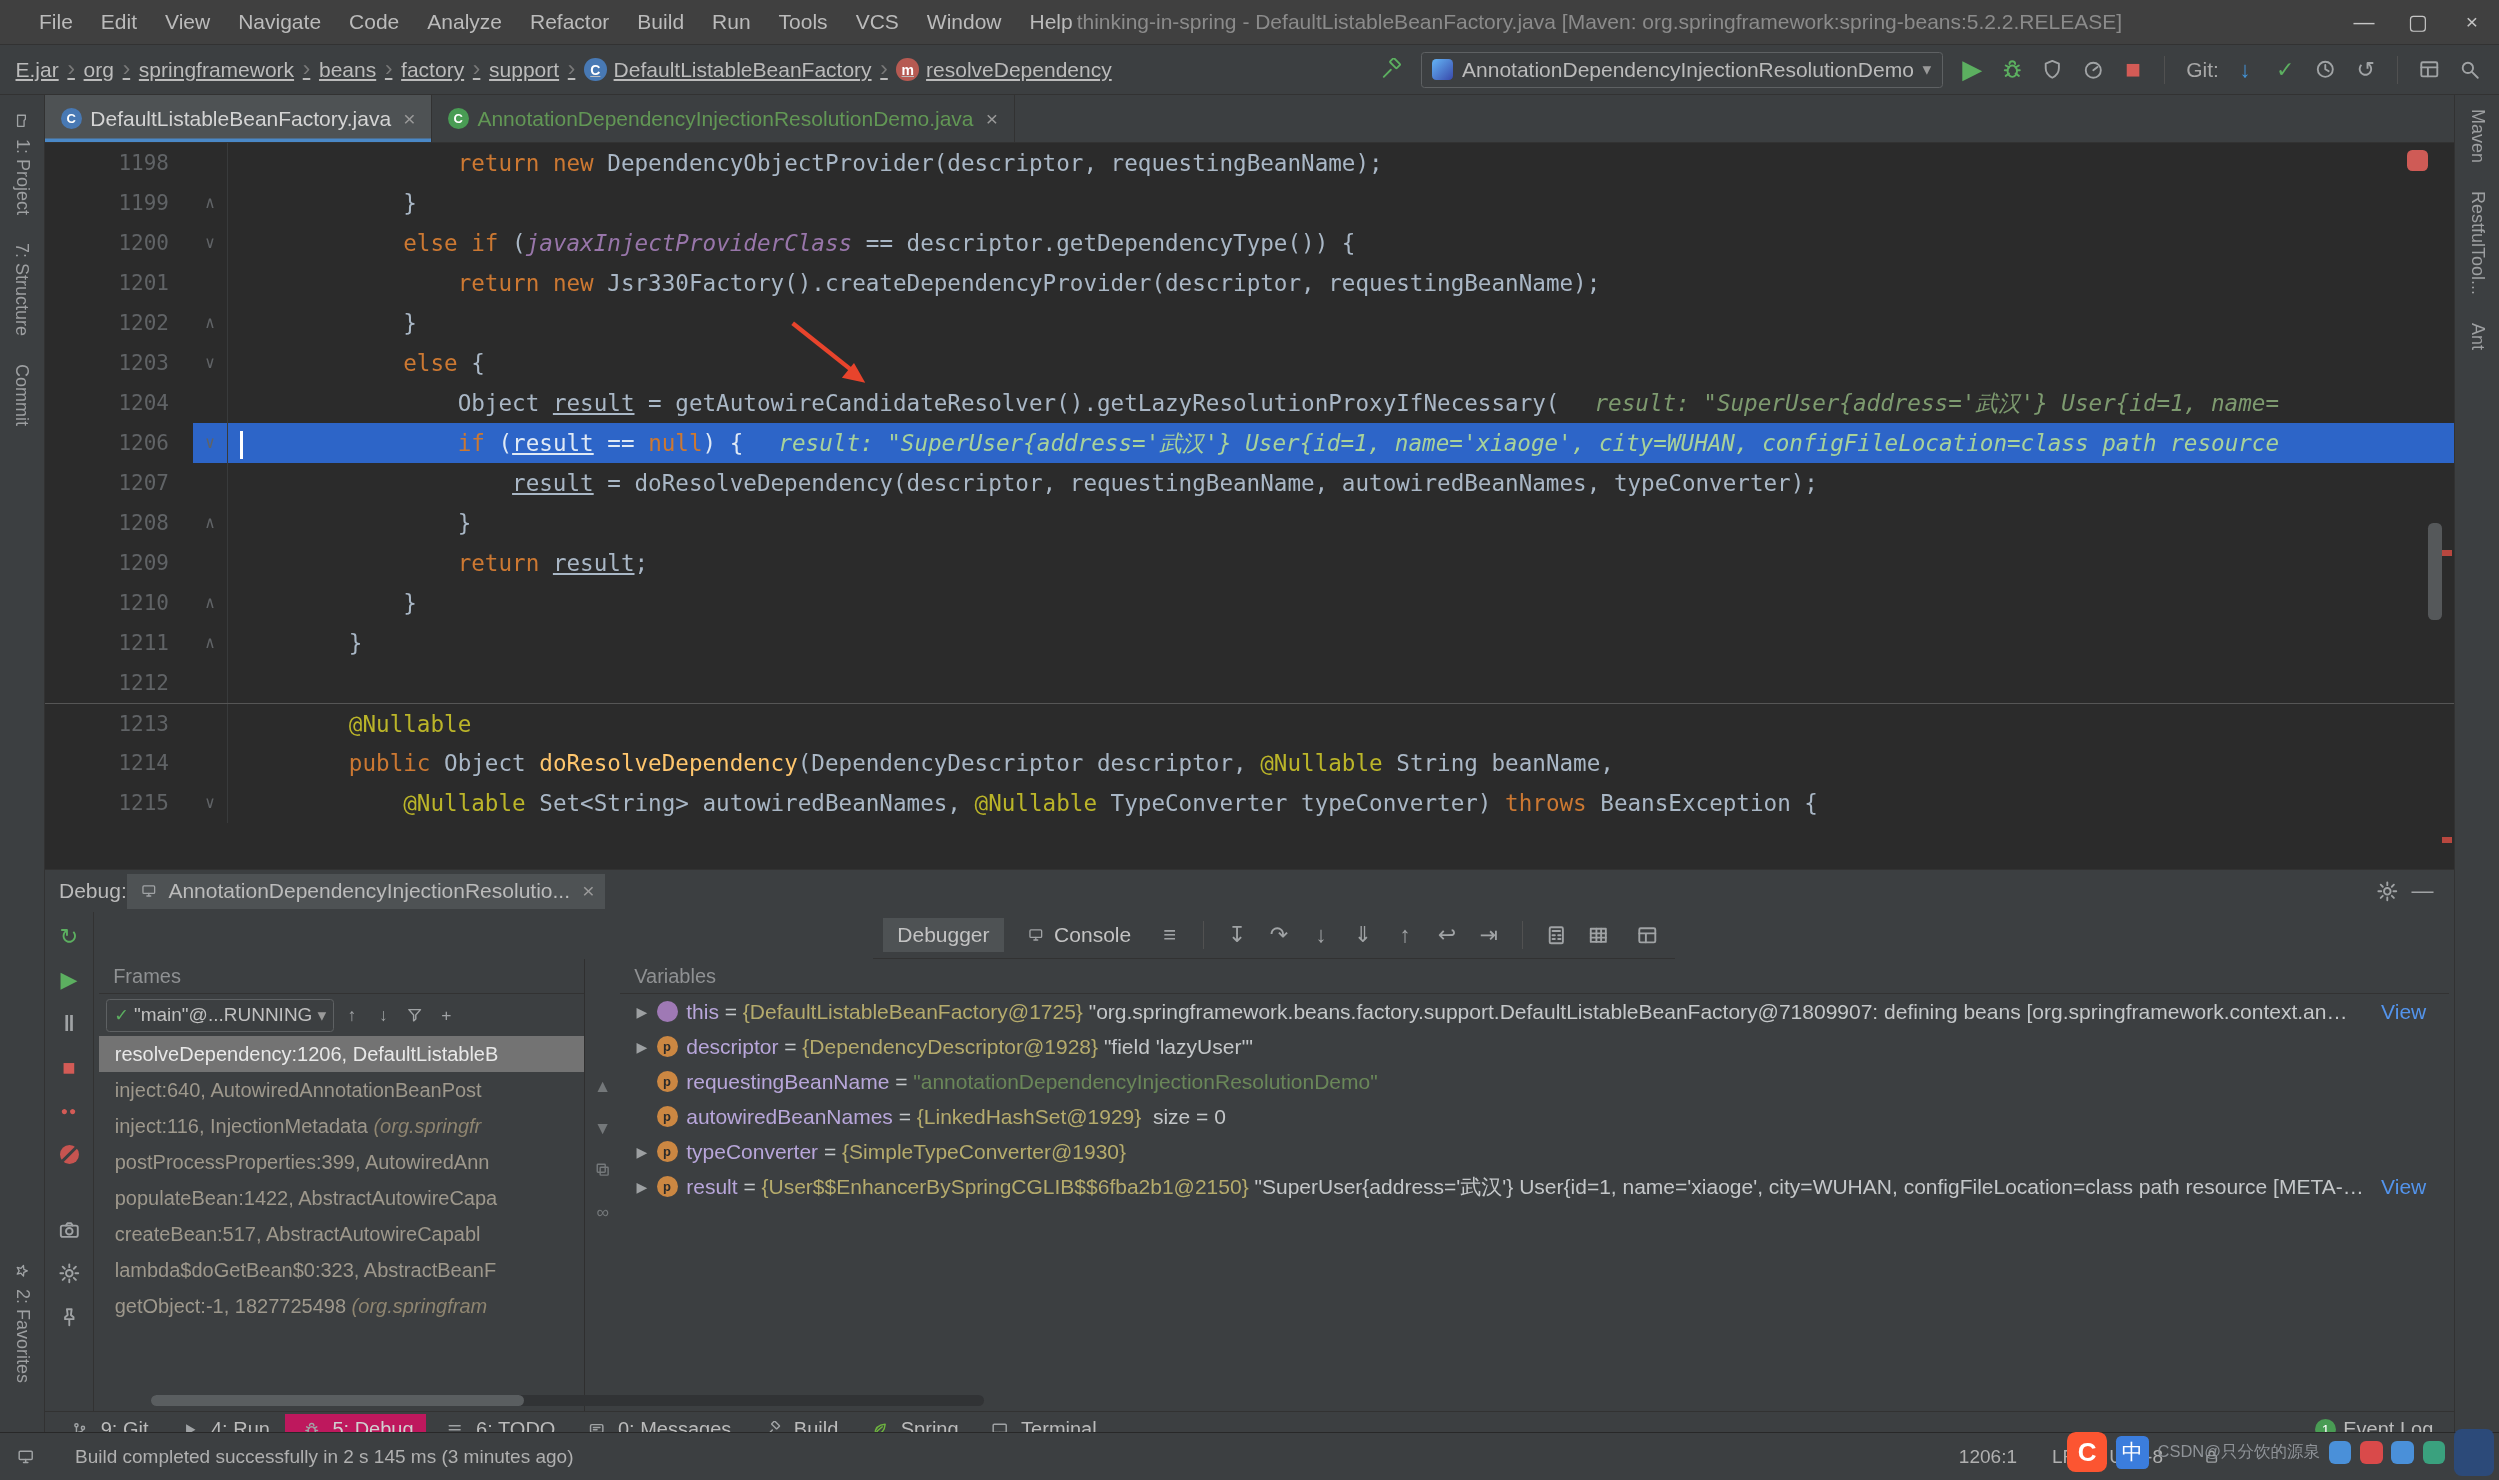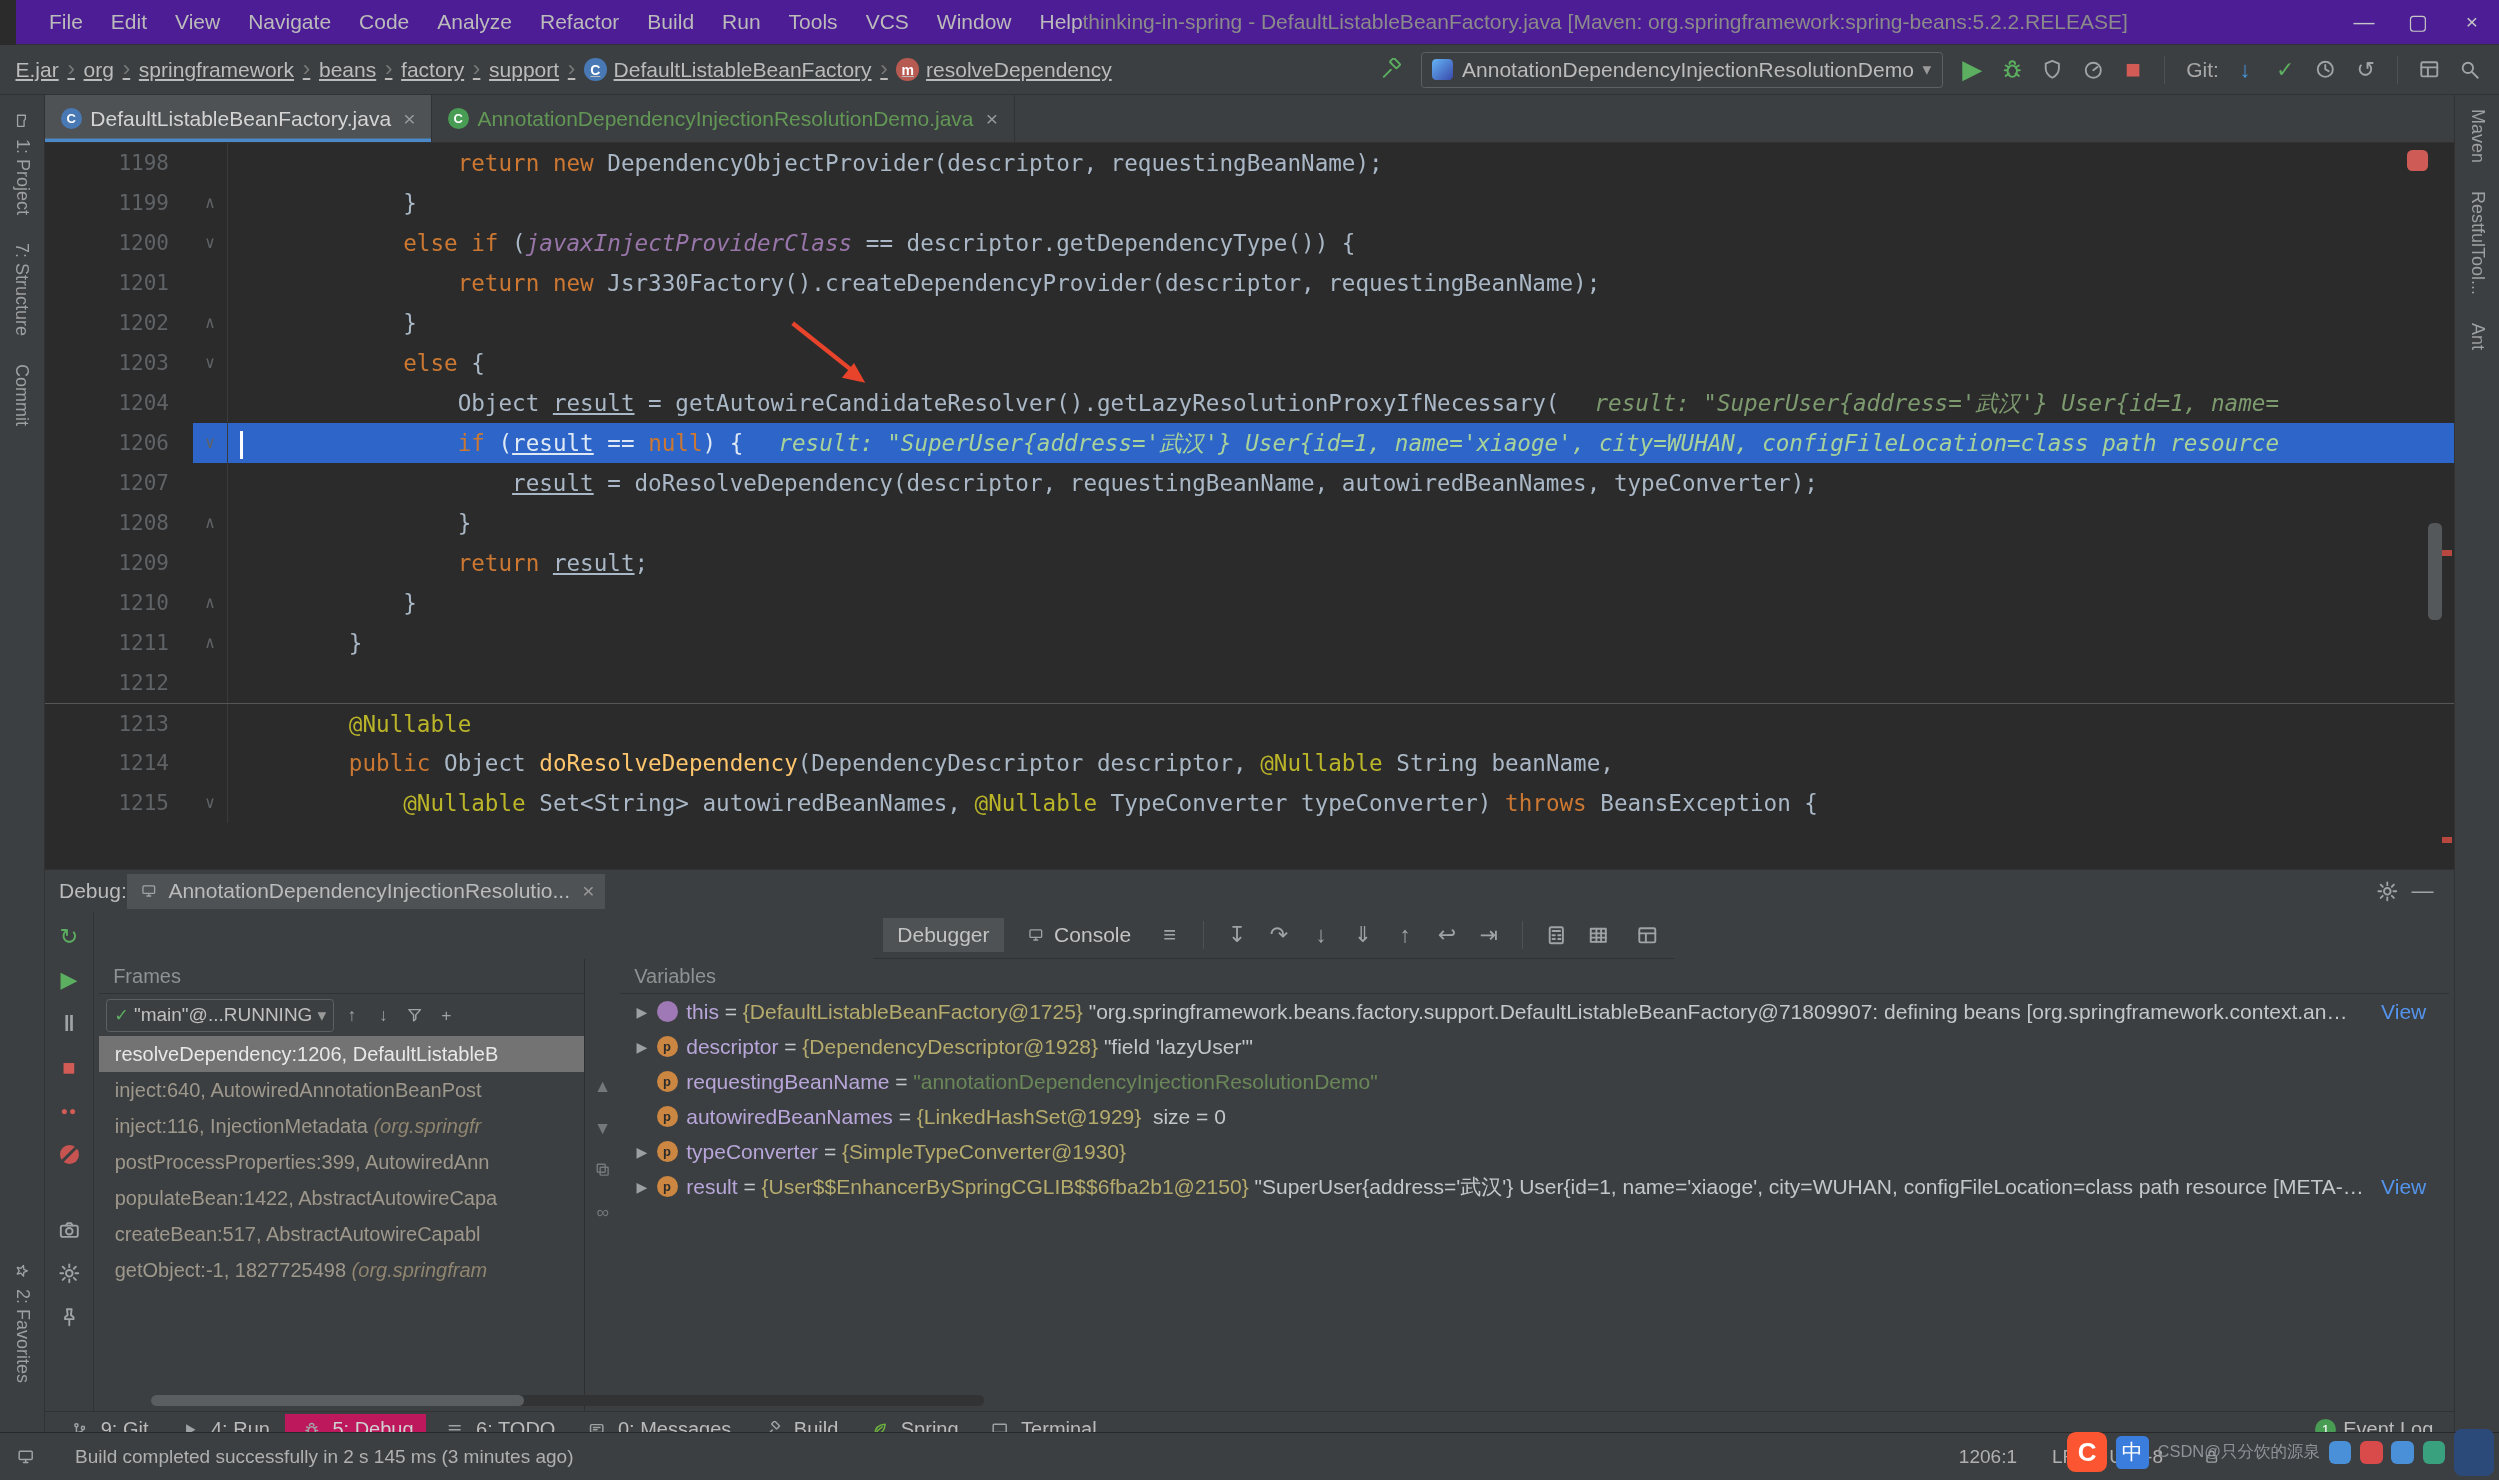--- a/index.html
+++ b/index.html
@@ -13,22 +13,22 @@
   .i { display:inline-flex; align-items:center; justify-content:center; width:35px; height:35px;
        font-size:22px; flex:none; cursor:default; }
   .i svg { width:22.6px; height:22.6px; }
   .i.sm { width:28px; height:28px; font-size:17.4px; } .i.sm svg { width:17.4px; height:17.4px; }
   .i.tiny { width:22.6px; height:22.6px; } .i.tiny svg { width:15.6px; height:15.6px; }
   .i.big { font-size:26px; }
   .c-green{color:#5caf60} .c-red{color:#d35b56} .c-gray{color:#a0a3a5}
   .c-blue{color:#4394d8} .c-dim{color:#74787a} .c-leaf{color:#6db33f}
 
   
-  .menubar { height:45px; background:#4c1d95; border-bottom:0.9px solid #323232; display:flex;
-    align-items:center; font-size:21px; position:relative; flex:none; padding-left:19px;margin-left:16px; }
+  .menubar { height:45px; background:#404040; border-bottom:0.9px solid #323232; display:flex;
+    align-items:center; font-size:21px; position:relative; flex:none; padding-left:25px; }
   .menu-item { padding:0 14px; height:100%; display:inline-flex; align-items:center; }
   .win-title { position:absolute; left:64%; transform:translateX(-50%); color:#8b8b8b; white-space:nowrap; }
   .win-controls { position:absolute; right:0; top:0; height:100%; display:flex; }
   .winbtn { width:54px; height:100%; display:flex; align-items:center; justify-content:center;
     font-size:21px; color:#c5c5c5; }
 
   
   .toolbar2 { height:50px; background:#3c3f41; border-bottom:0.9px solid #323232; display:flex;
     align-items:center; font-size:21px; padding:0 12px; flex:none; gap:5.2px; }
   .crumbs { display:flex; align-items:flex-start; gap:5.2px; white-space:nowrap;text-decoration:underline; }
@@ -540,20 +540,21 @@
                     </span>
                   <span class="i c-gray sm">+</span>
                 </div>
                 <div id="frames-list">
                     <div class="frame sel"><span>resolveDependency:1206, DefaultListableB</span></div>
                     <div class="frame"><span>inject:640, AutowiredAnnotationBeanPost</span></div>
                     <div class="frame"><span>inject:116, InjectionMetadata </span><span class="lib">(org.springfr</span></div>
                     <div class="frame"><span>postProcessProperties:399, AutowiredAnn</span></div>
                     <div class="frame"><span>populateBean:1422, AbstractAutowireCapa</span></div>
                     <div class="frame"><span>createBean:517, AbstractAutowireCapabl</span></div>
+                    <div class="frame"><span>lambda$doGetBean$0:323, AbstractBeanF</span></div>
                     <div class="frame"><span>getObject:-1, 1827725498 </span><span class="lib">(org.springfram</span></div>
                   </div>
               </div>
               <div class="midstrip">
                 <span class="i c-dim sm">▲</span>
                 <span class="i c-dim sm">▼</span>
                 <span class="i c-dim sm">
                     <svg viewBox="0 0 24 24" fill="none" stroke="currentColor" stroke-width="2" stroke-linecap="round" stroke-linejoin="round">
                       <rect x="8.5" y="8.5" width="11" height="11" rx="1"></rect>
                       <rect x="4.5" y="4.5" width="11" height="11" rx="1"></rect>

